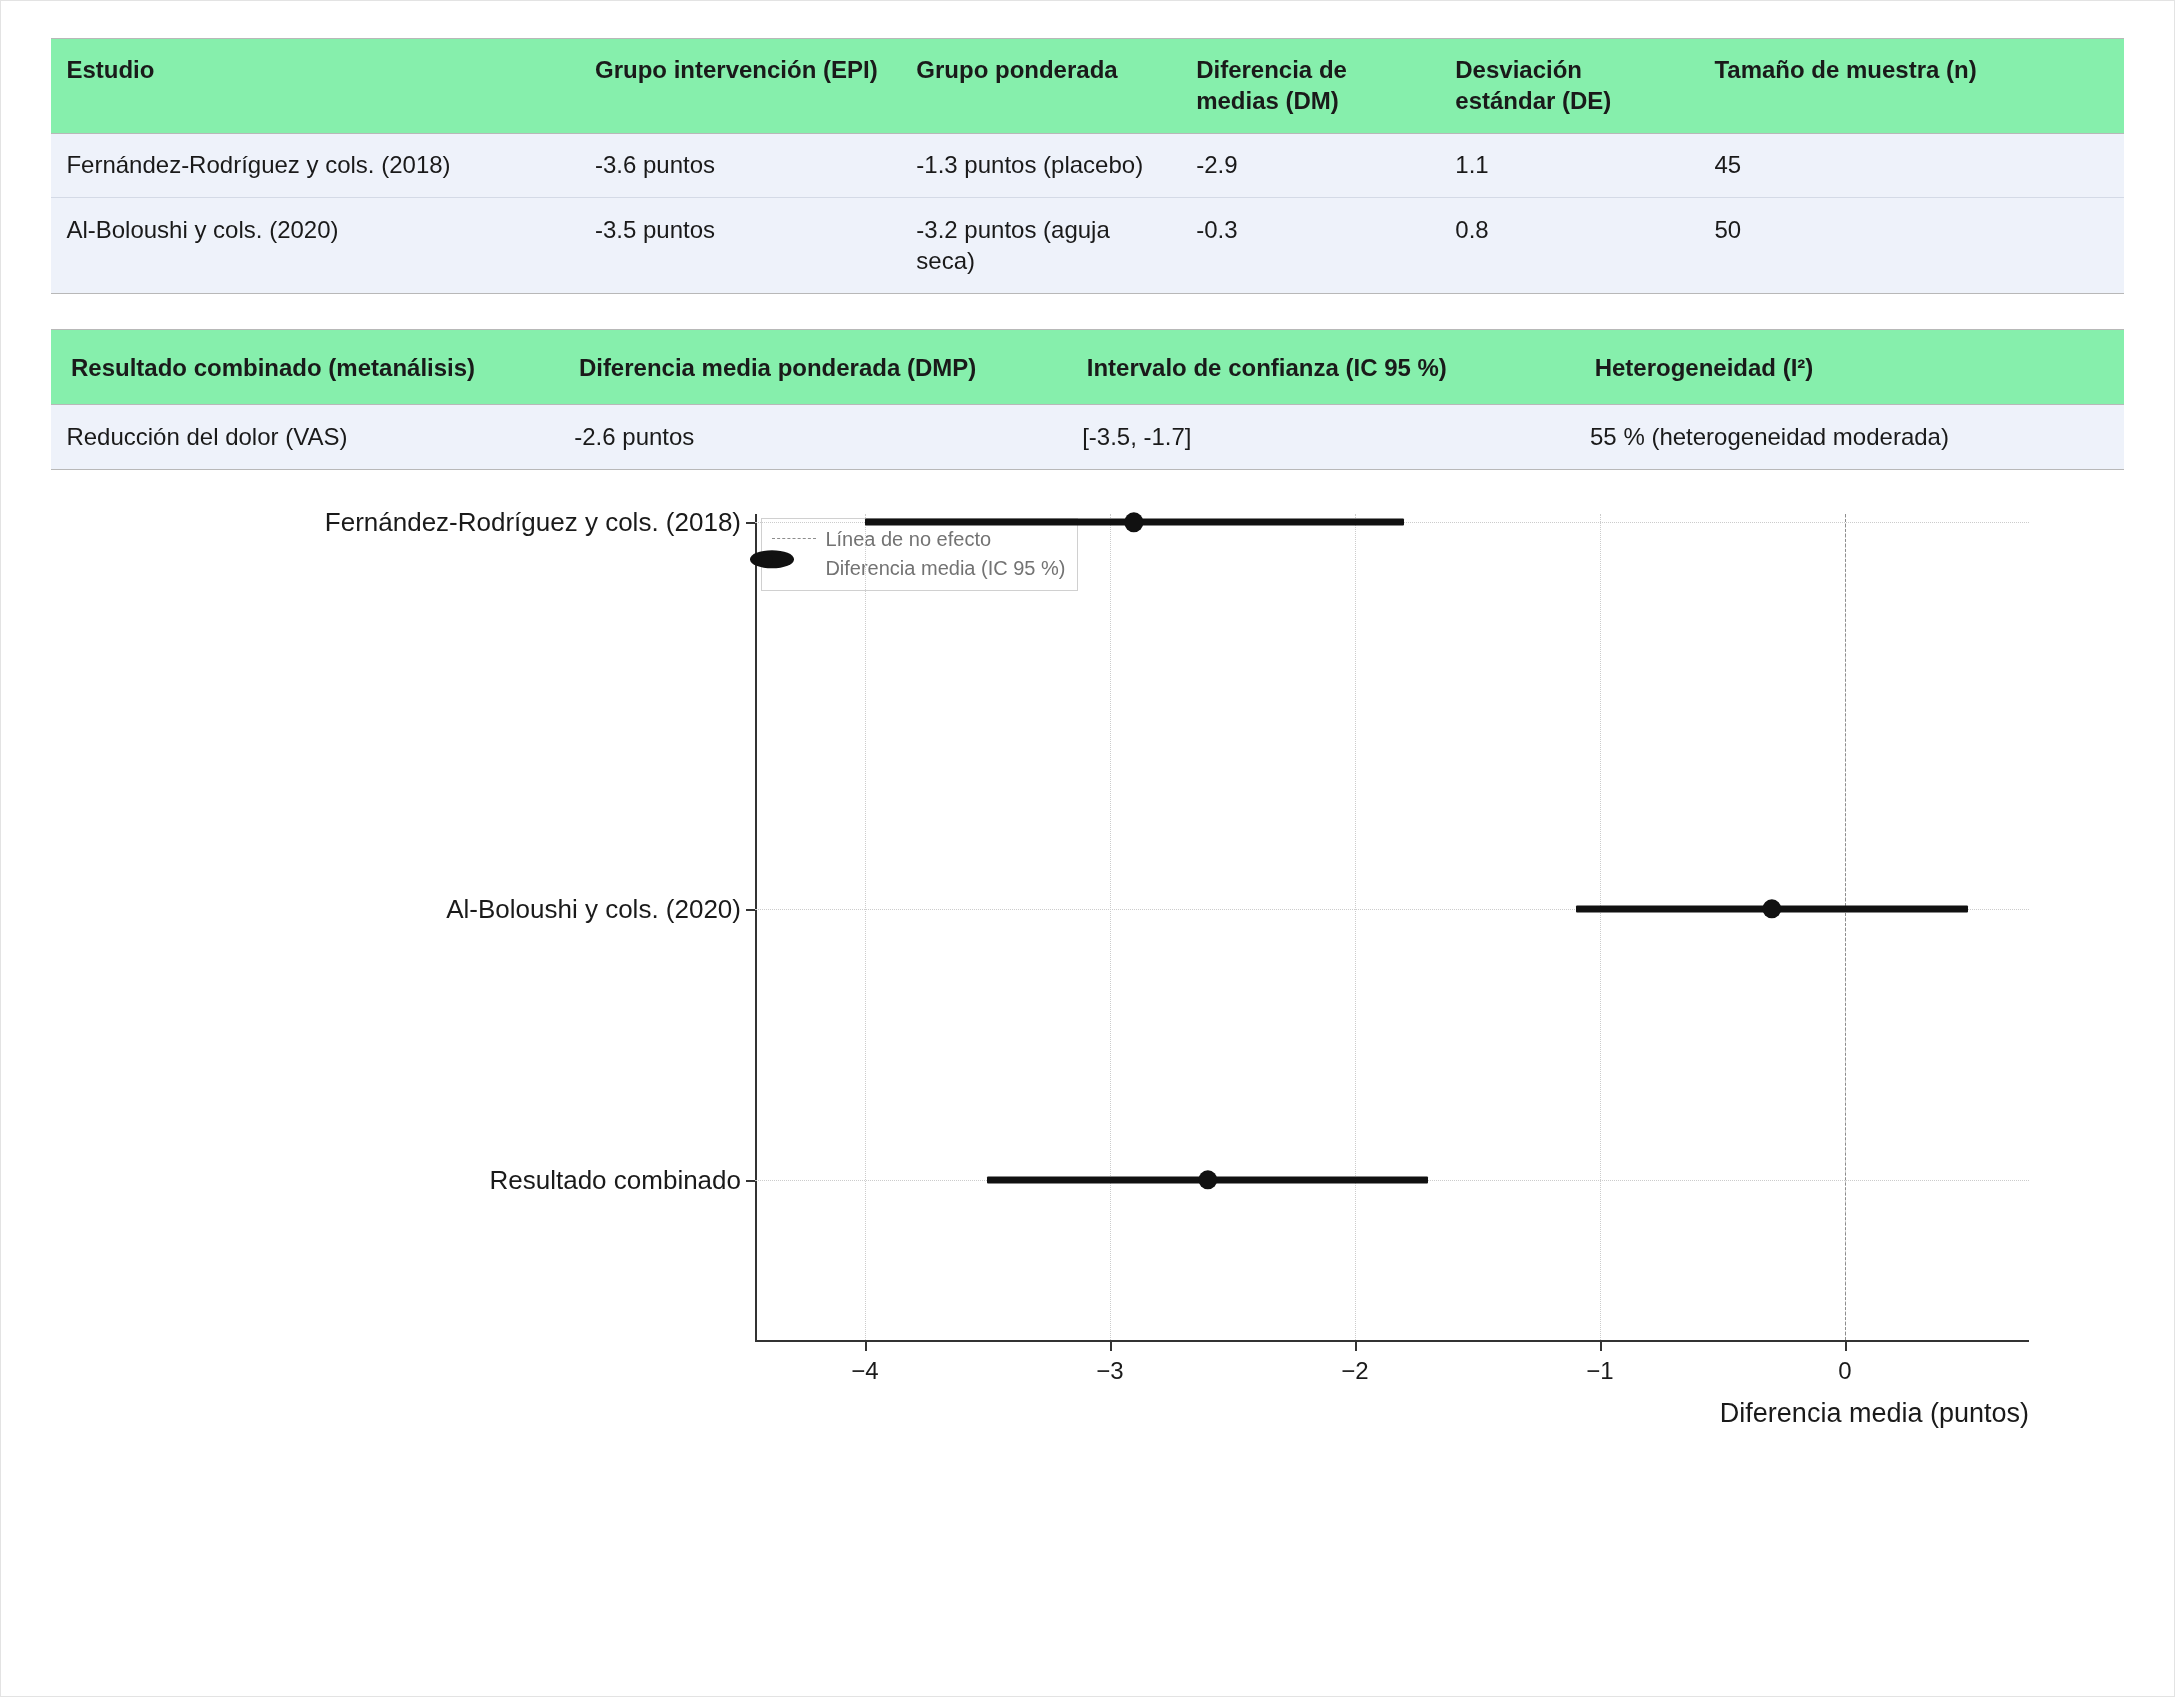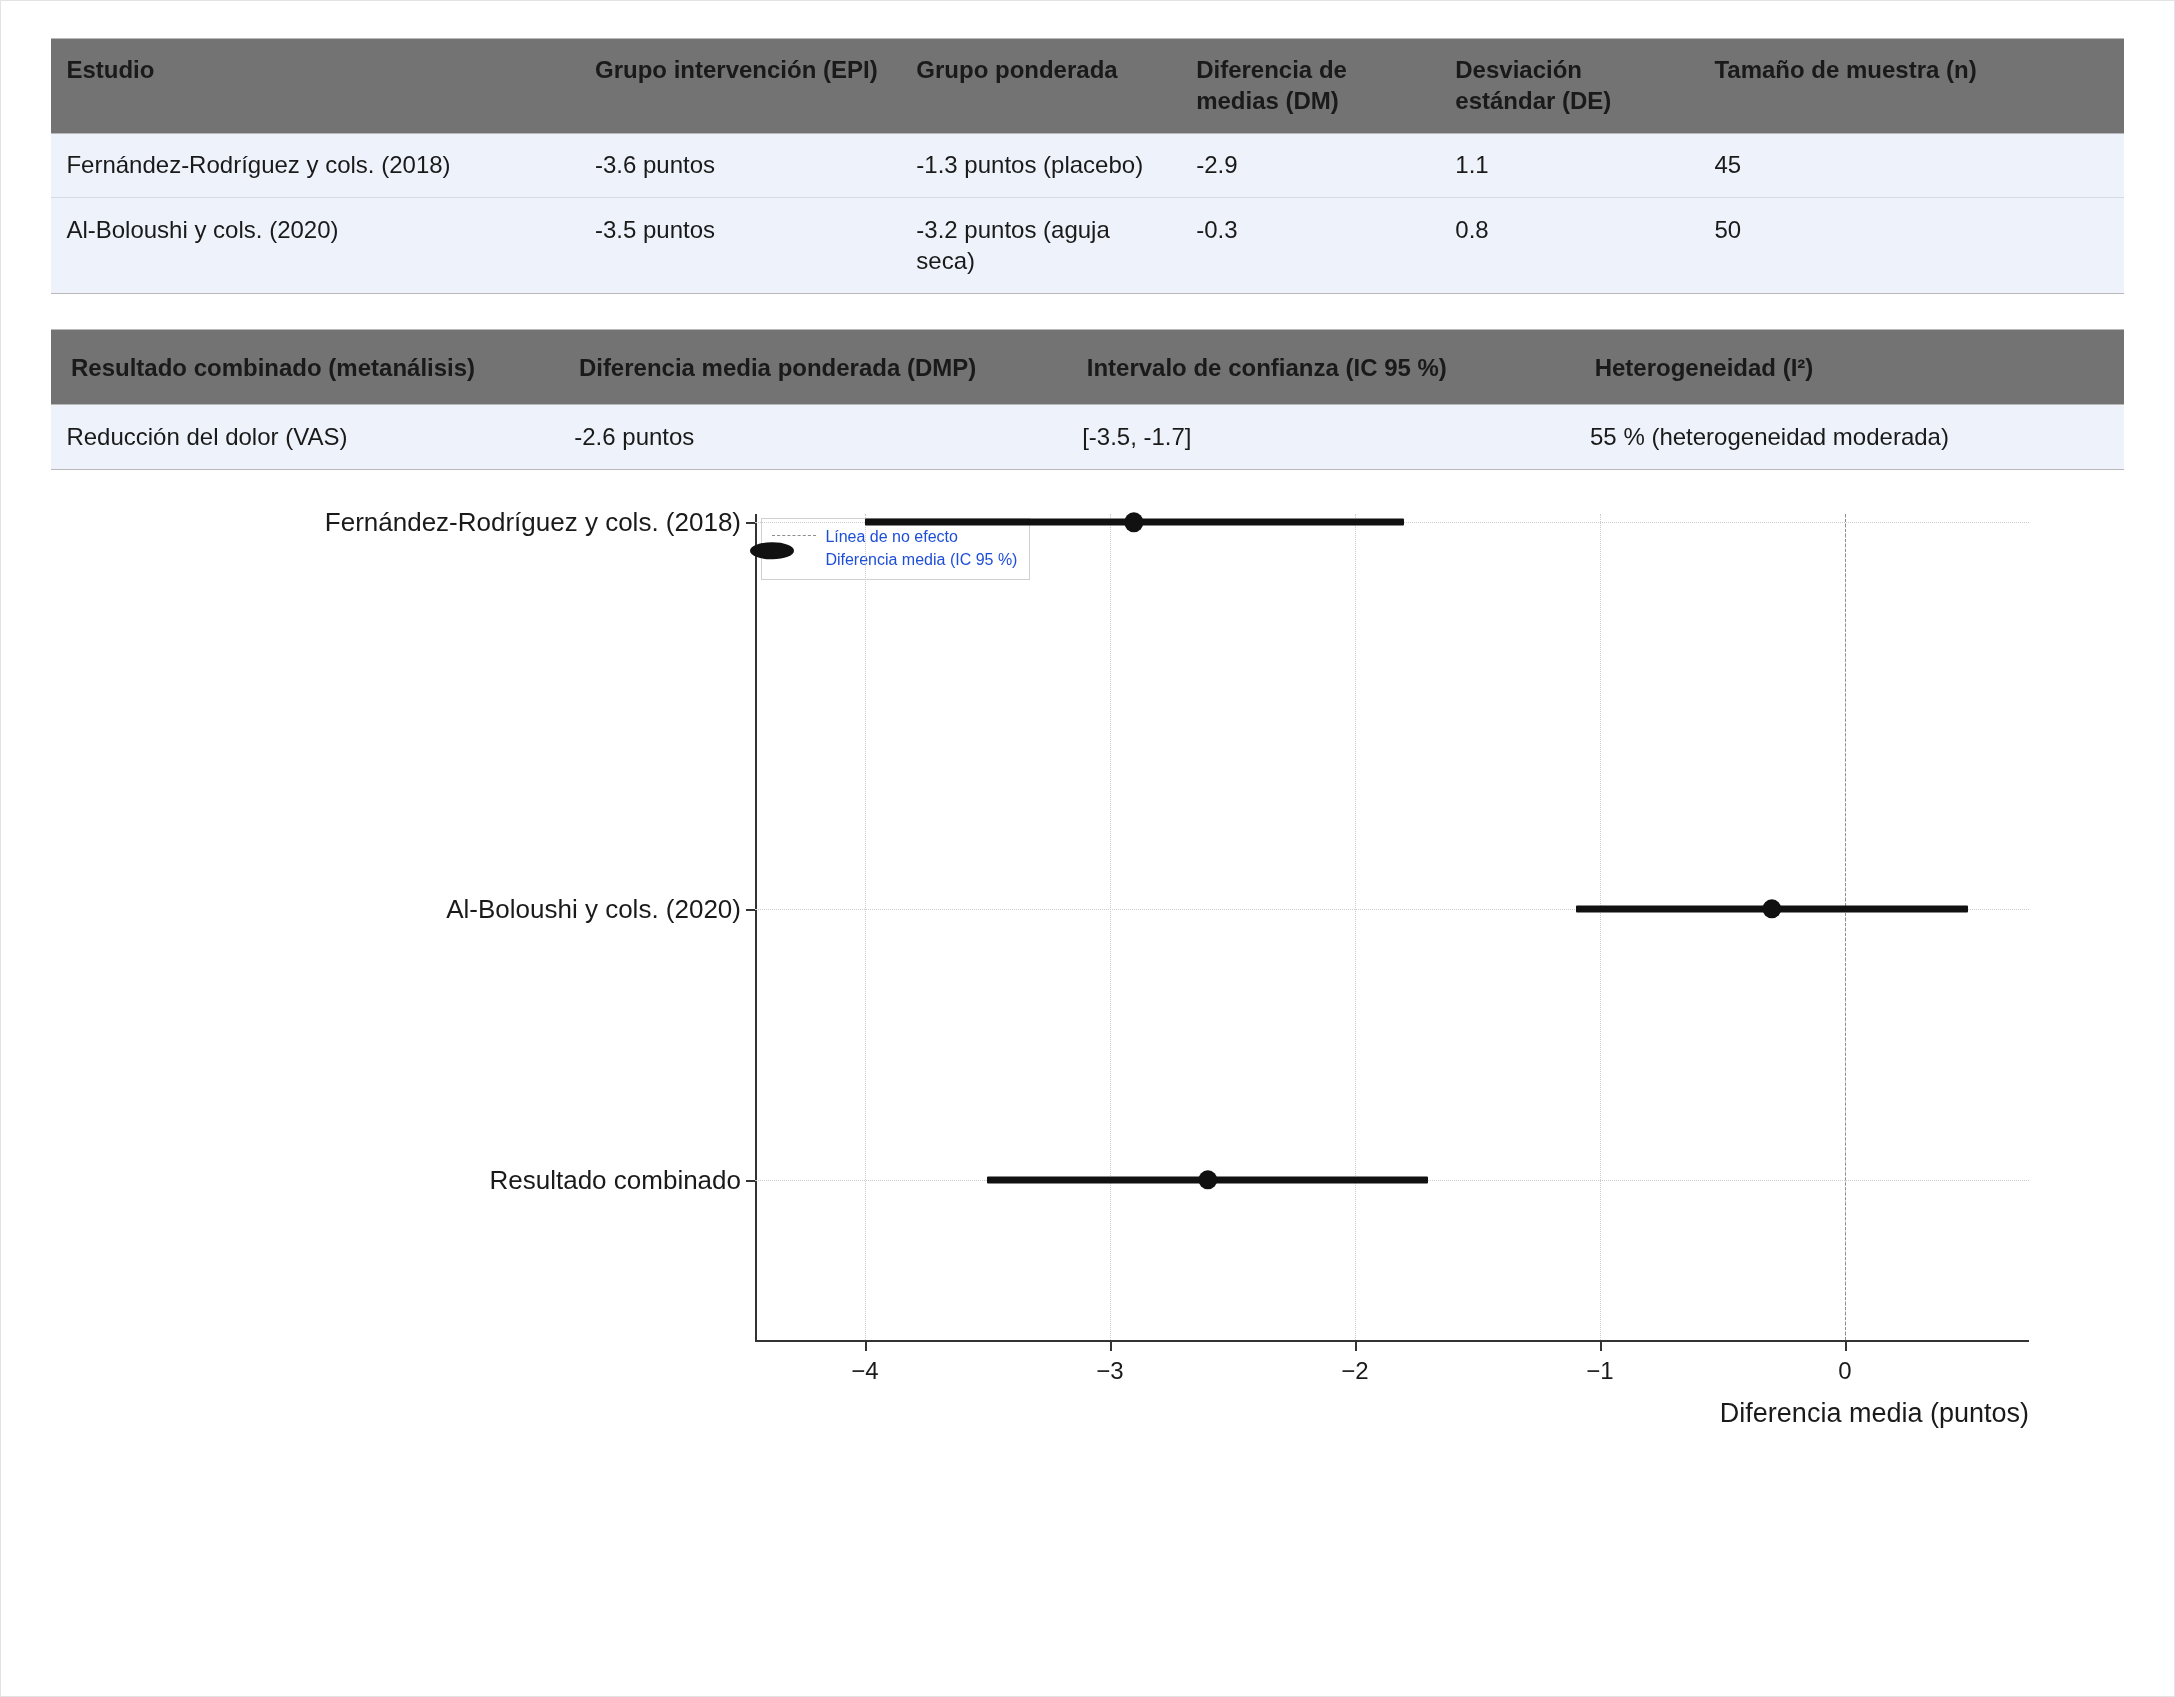--- a/index.html
+++ b/index.html
@@ -32,21 +32,21 @@
   table.data-table th,
   table.data-table td {
     text-align: left;
     vertical-align: top;
     padding: 16.4px 13.5px 16.4px 15.4px;
     font-size: 24px;
     line-height: 1.28;
   }
   table.data-table thead th {
     font-weight: bold;
-    background: #737373;
+    background: #86efac;
     border-top: 1.9px solid #b8b8b8;
     border-bottom: 1.9px solid #b8b8b8;
     font-size: 24px;
   }
   table.data-table tbody td {
     background: #eef2fa;
     border-bottom: 1.9px solid #d4dae6;
     font-weight: normal;
   }
   table.data-table tbody tr:last-child td {
@@ -183,23 +183,23 @@
     color: #1a1a1a;
   }
   
   .legend {
     position: absolute;
     left: 494px;
     top: 23px;
     background: #ffffff;
     border: 1px solid #d0d0d0;
     padding: 5.8px 11.6px 7.7px 9.7px;
-    font-size: 16px;
+    font-size: 20px;
     line-height: 1.45;
-    color: #1d4ed8;
+    color: #737373;
   }
   .legend-row {
     display: flex;
     align-items: center;
     white-space: nowrap;
   }
   .legend-swatch {
     display: inline-block;
     width: 44px;
     margin-right: 9.7px;

